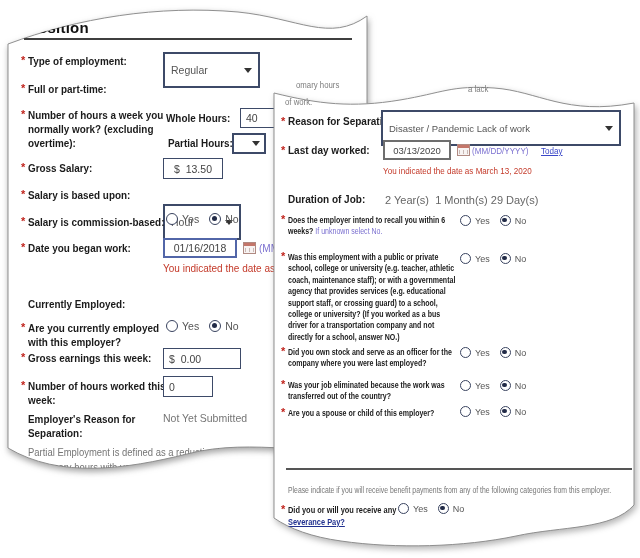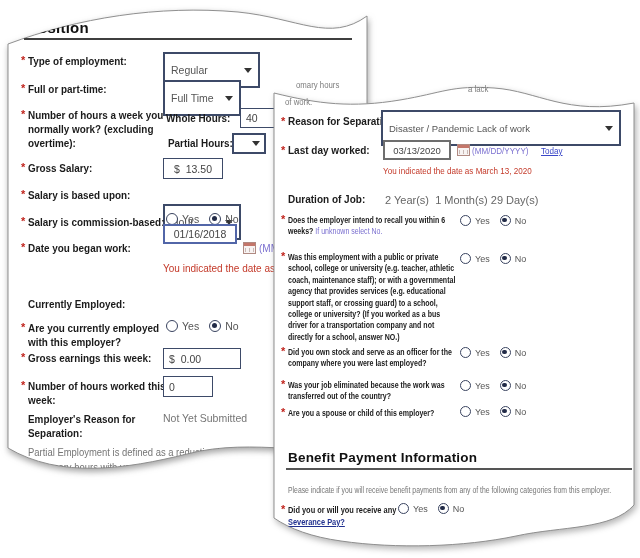--- a/index.html
+++ b/index.html
@@ -74,24 +74,20 @@
     </div>
     <div class="sel-box" style="left:163px;top:52px;width:97px;height:22px">
       <span>Regular</span>
       <span class="sel-arrow"></span>
     </div>
 
     <div class="lblwrap lbl" style="left:28px;top:82px">
       <span class="req">*</span>
       <div class="ln s90">Full or part-time:</div>
     </div>
-    <div class="sel-box" style="left:163px;top:80px;width:78px;height:22px">
-      <span>Full Time</span>
-      <span class="sel-arrow"></span>
-    </div>
 
     <div class="lblwrap lbl" style="left:28px;top:108px">
       <span class="req">*</span>
       <div class="ln s90">Number of hours a week you</div>
       <div class="ln s90">normally work? (excluding</div>
       <div class="ln s90">overtime):</div>
     </div>
     <div class="lblwrap lbl" style="left:166px;top:111px">
       <div class="ln s90">Whole Hours:</div>
     </div>
@@ -131,21 +127,21 @@
       <span class="ropt sel">
           <span class="rb"></span>
           <span class="rlbl">No</span>
         </span>
     </div>
 
     <div class="lblwrap lbl" style="left:28px;top:241px">
       <span class="req">*</span>
       <div class="ln s90">Date you began work:</div>
     </div>
-    <div class="tb date1" style="left:163px;top:224px;width:74px;height:20px">01/16/2018</div>
+    <div class="tb date1" style="left:163px;top:238px;width:74px;height:20px">01/16/2018</div>
     <span class="cal" style="left:243px;top:242px"></span>
     <div class="abs hint" style="left:259px;top:243px;font-size:10px;white-space:nowrap">(MM/DD/YYYY)</div>
     <div class="redtxt" style="left:163px;top:263px">You indicated the date as January 16, 2018</div>
 
     <div class="lblwrap lbl" style="left:28px;top:297px">
       <div class="ln s90">Currently Employed:</div>
     </div>
 
     <div class="lblwrap lbl" style="left:28px;top:321px">
       <span class="req">*</span>
@@ -302,21 +298,20 @@
       <span class="ropt">
           <span class="rb"></span>
           <span class="rlbl">Yes</span>
         </span>
       <span class="ropt sel">
           <span class="rb"></span>
           <span class="rlbl">No</span>
         </span>
     </div>
 
-    <div class="h1" style="left:288px;top:450px;font-size:13.5px">Benefit Payment Information</div>
     <div class="rule" style="left:286px;top:468px;width:346px;height:1.5px;background:#555"></div>
 
     <div class="abs gray ln s72" style="left:288px;top:484px;font-size:9.5px">Please indicate if you will receive benefit payments from any of the following categories from this employer.</div>
 
     <div class="q" style="left:288px;top:504px;font-size:9.5px;line-height:12px">
       <span class="req">*</span>
       <div class="ln s78">Did you or will you receive any</div>
       <div class="ln s78"><span class="lnk" style="color:#20308f">Severance Pay?</span></div>
     </div>
     <div class="radios" style="left:398px;top:503px">

